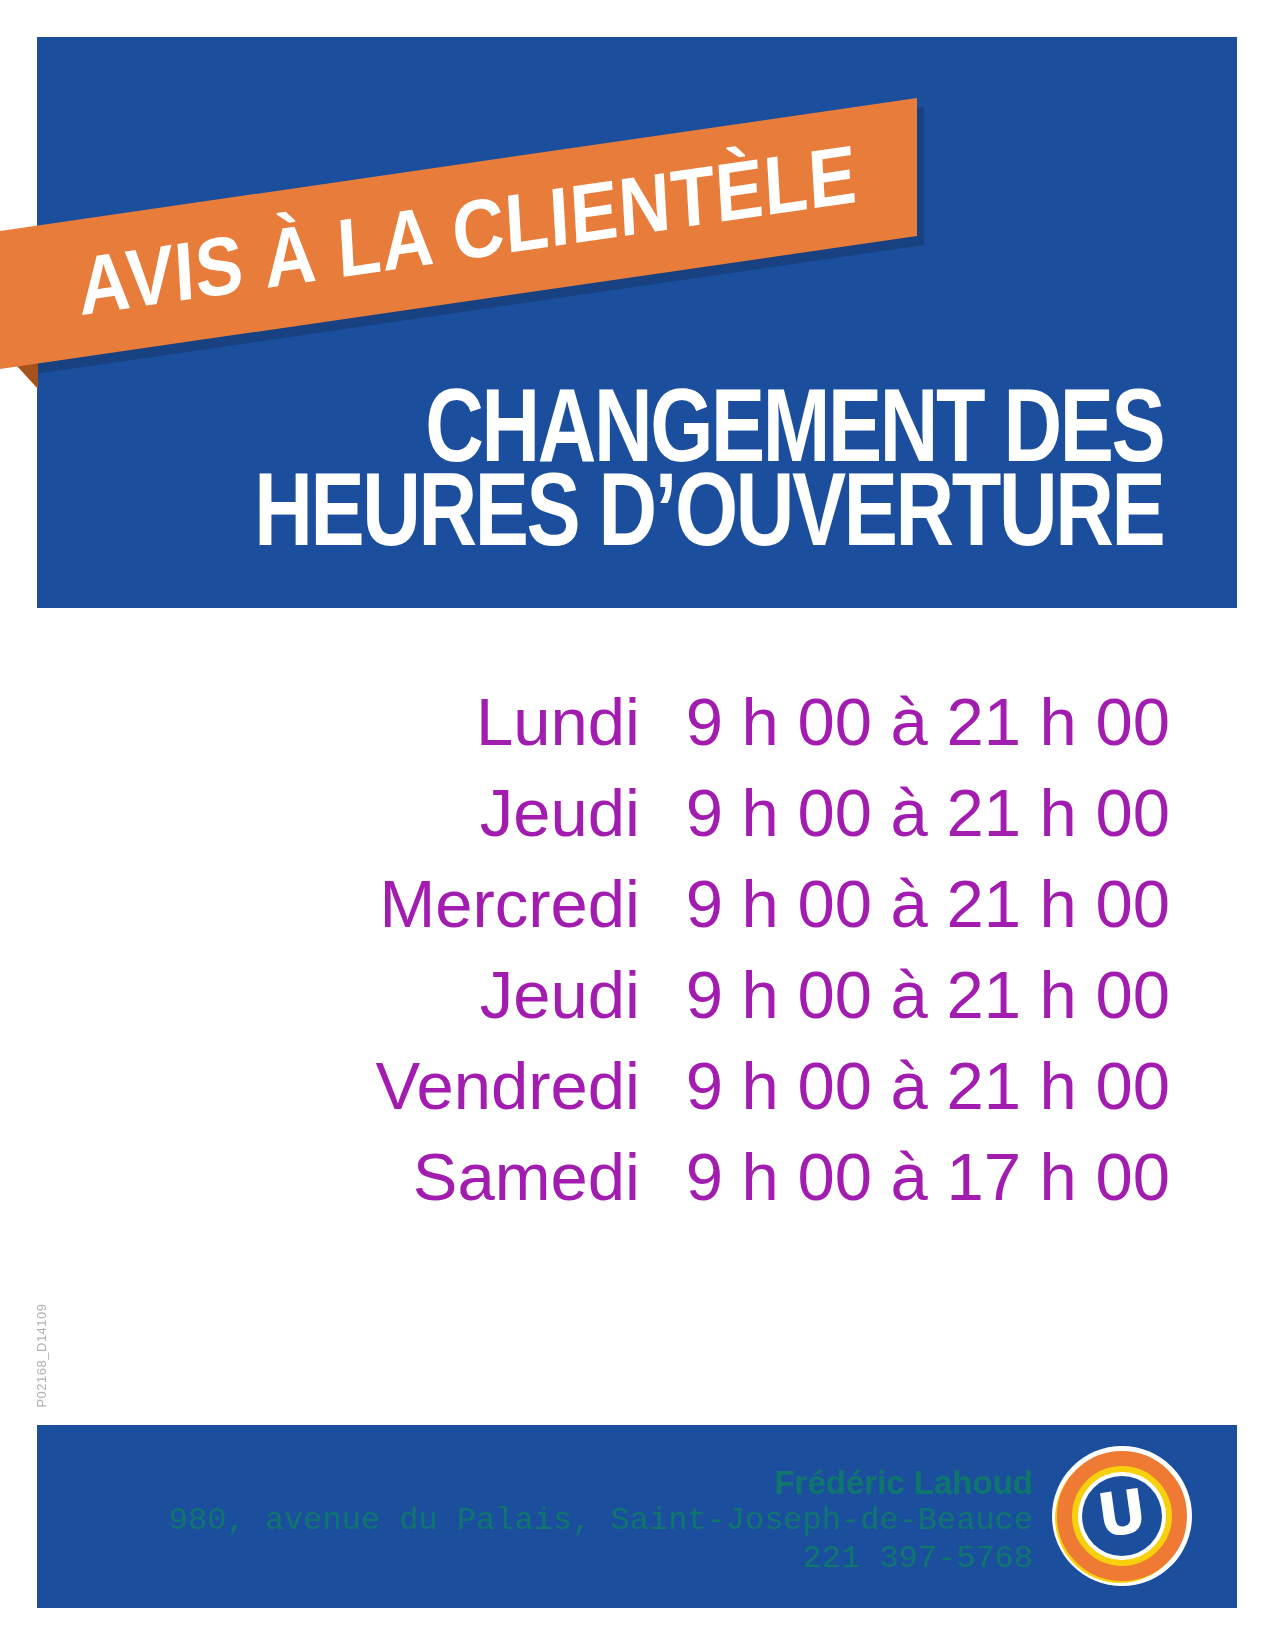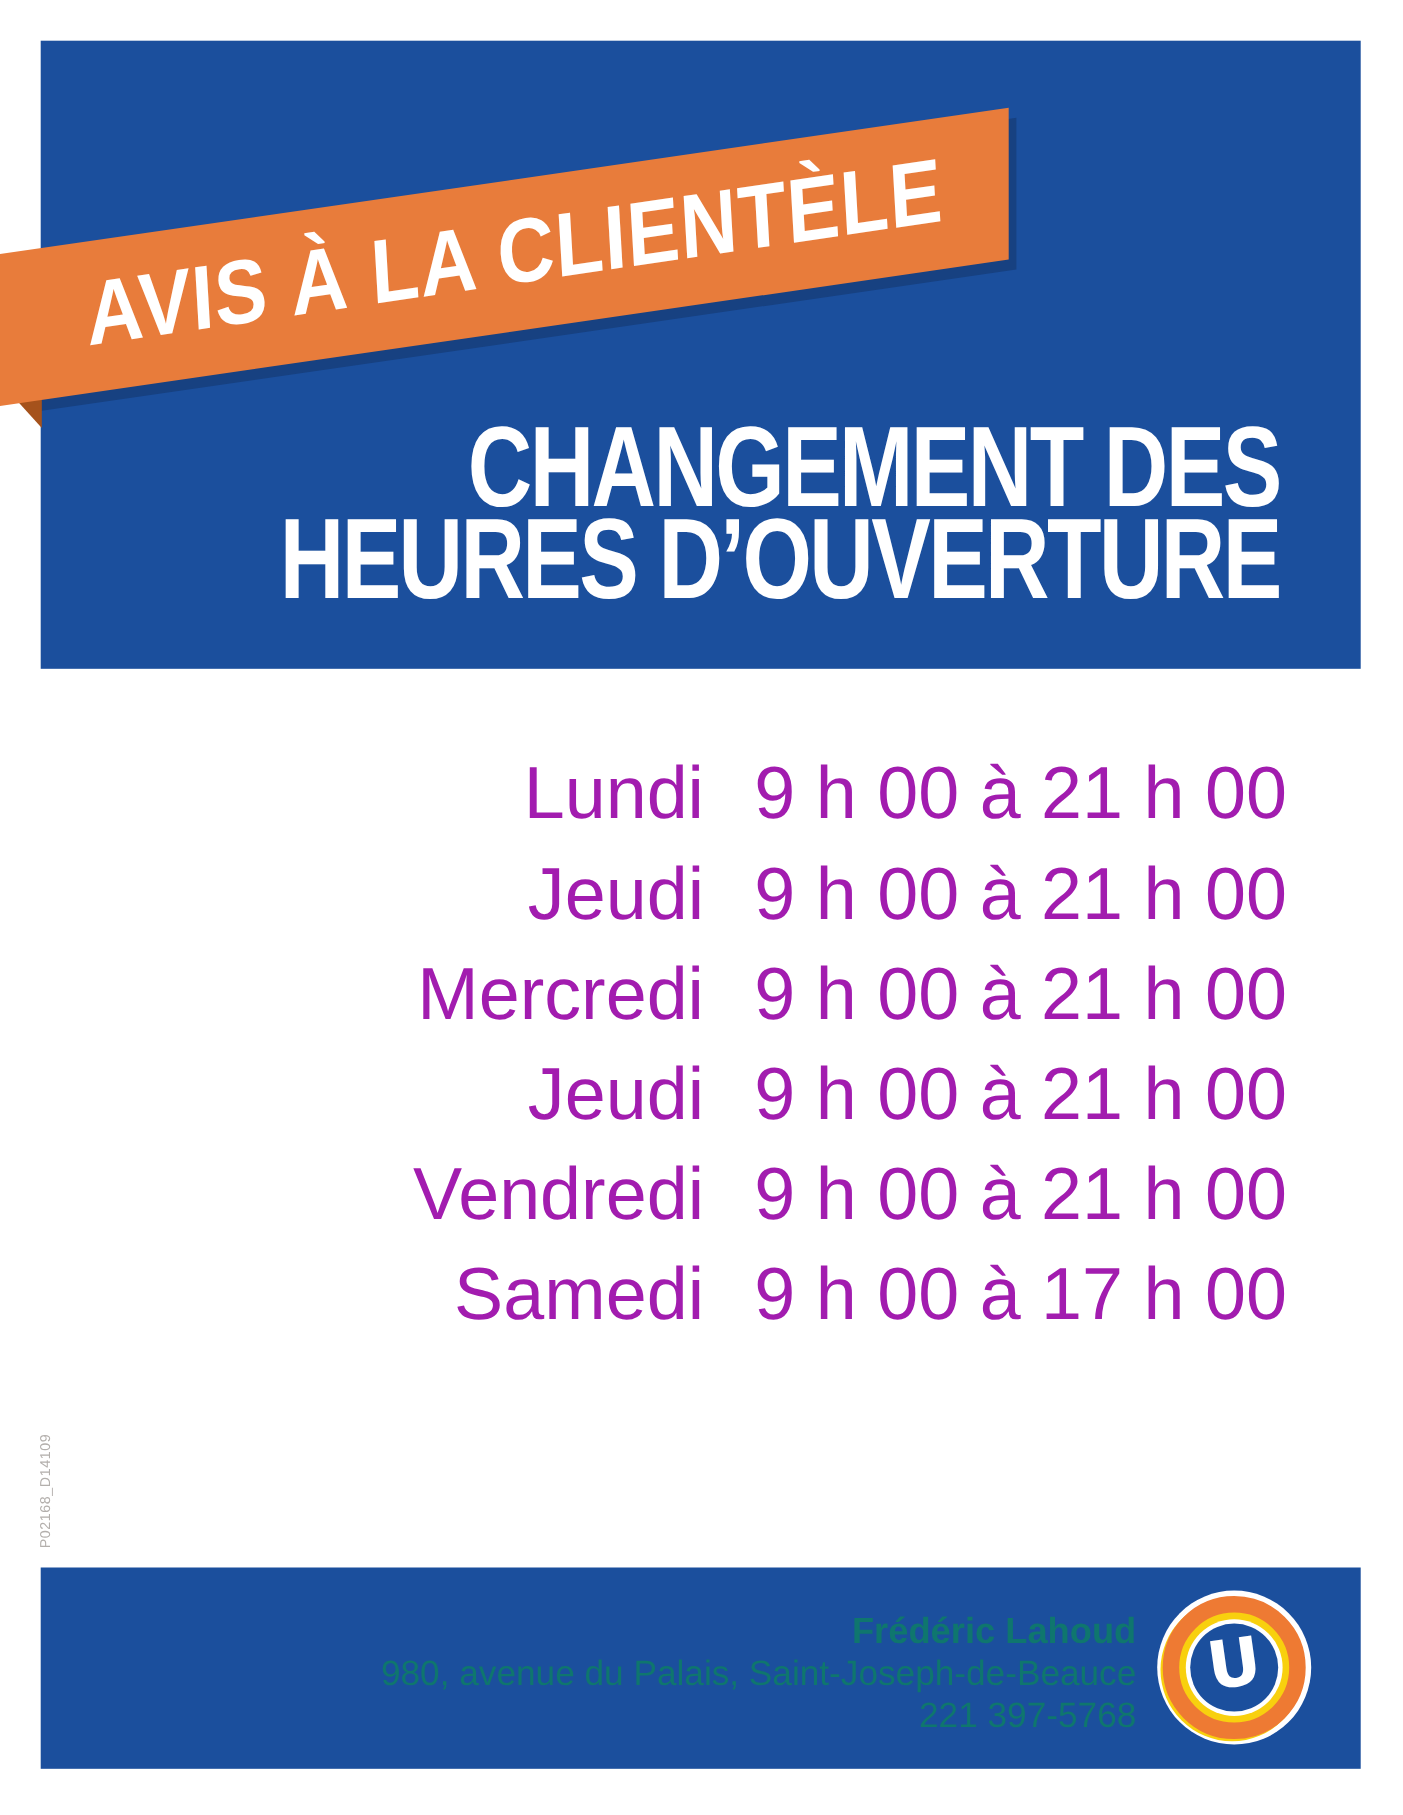--- a/index.html
+++ b/index.html
@@ -37,21 +37,21 @@
     transform:rotate(-90deg);font-size:13px;color:#B3AFAC;letter-spacing:0.5px;
   }
   .footer-bar{
     position:absolute;left:37px;top:1425px;width:1200px;height:183px;
     background:#1B4F9D;
   }
   .contact{
     position:absolute;right:242px;top:1464px;text-align:right;color:#0f766e;
   }
   .contact .contact-name{font-size:33px;font-weight:bold;line-height:38px;}
-  .contact .contact-line{font-size:32px;font-weight:normal;line-height:38px;}
+  .contact .contact-line{font-size:32px;font-weight:normal;line-height:38px;font-family:Liberation Mono, monospace;}
   .brand-logo{
     position:absolute;left:1052px;top:1446px;width:140px;height:140px;
   }
   .logo-outer{
     position:absolute;left:0;top:0;width:140px;height:140px;border-radius:50%;
     background:#ffffff;
   }
   .logo-yellow{
     position:absolute;left:3px;top:7px;width:130px;height:130px;border-radius:50%;
     background:#F8D00E;

